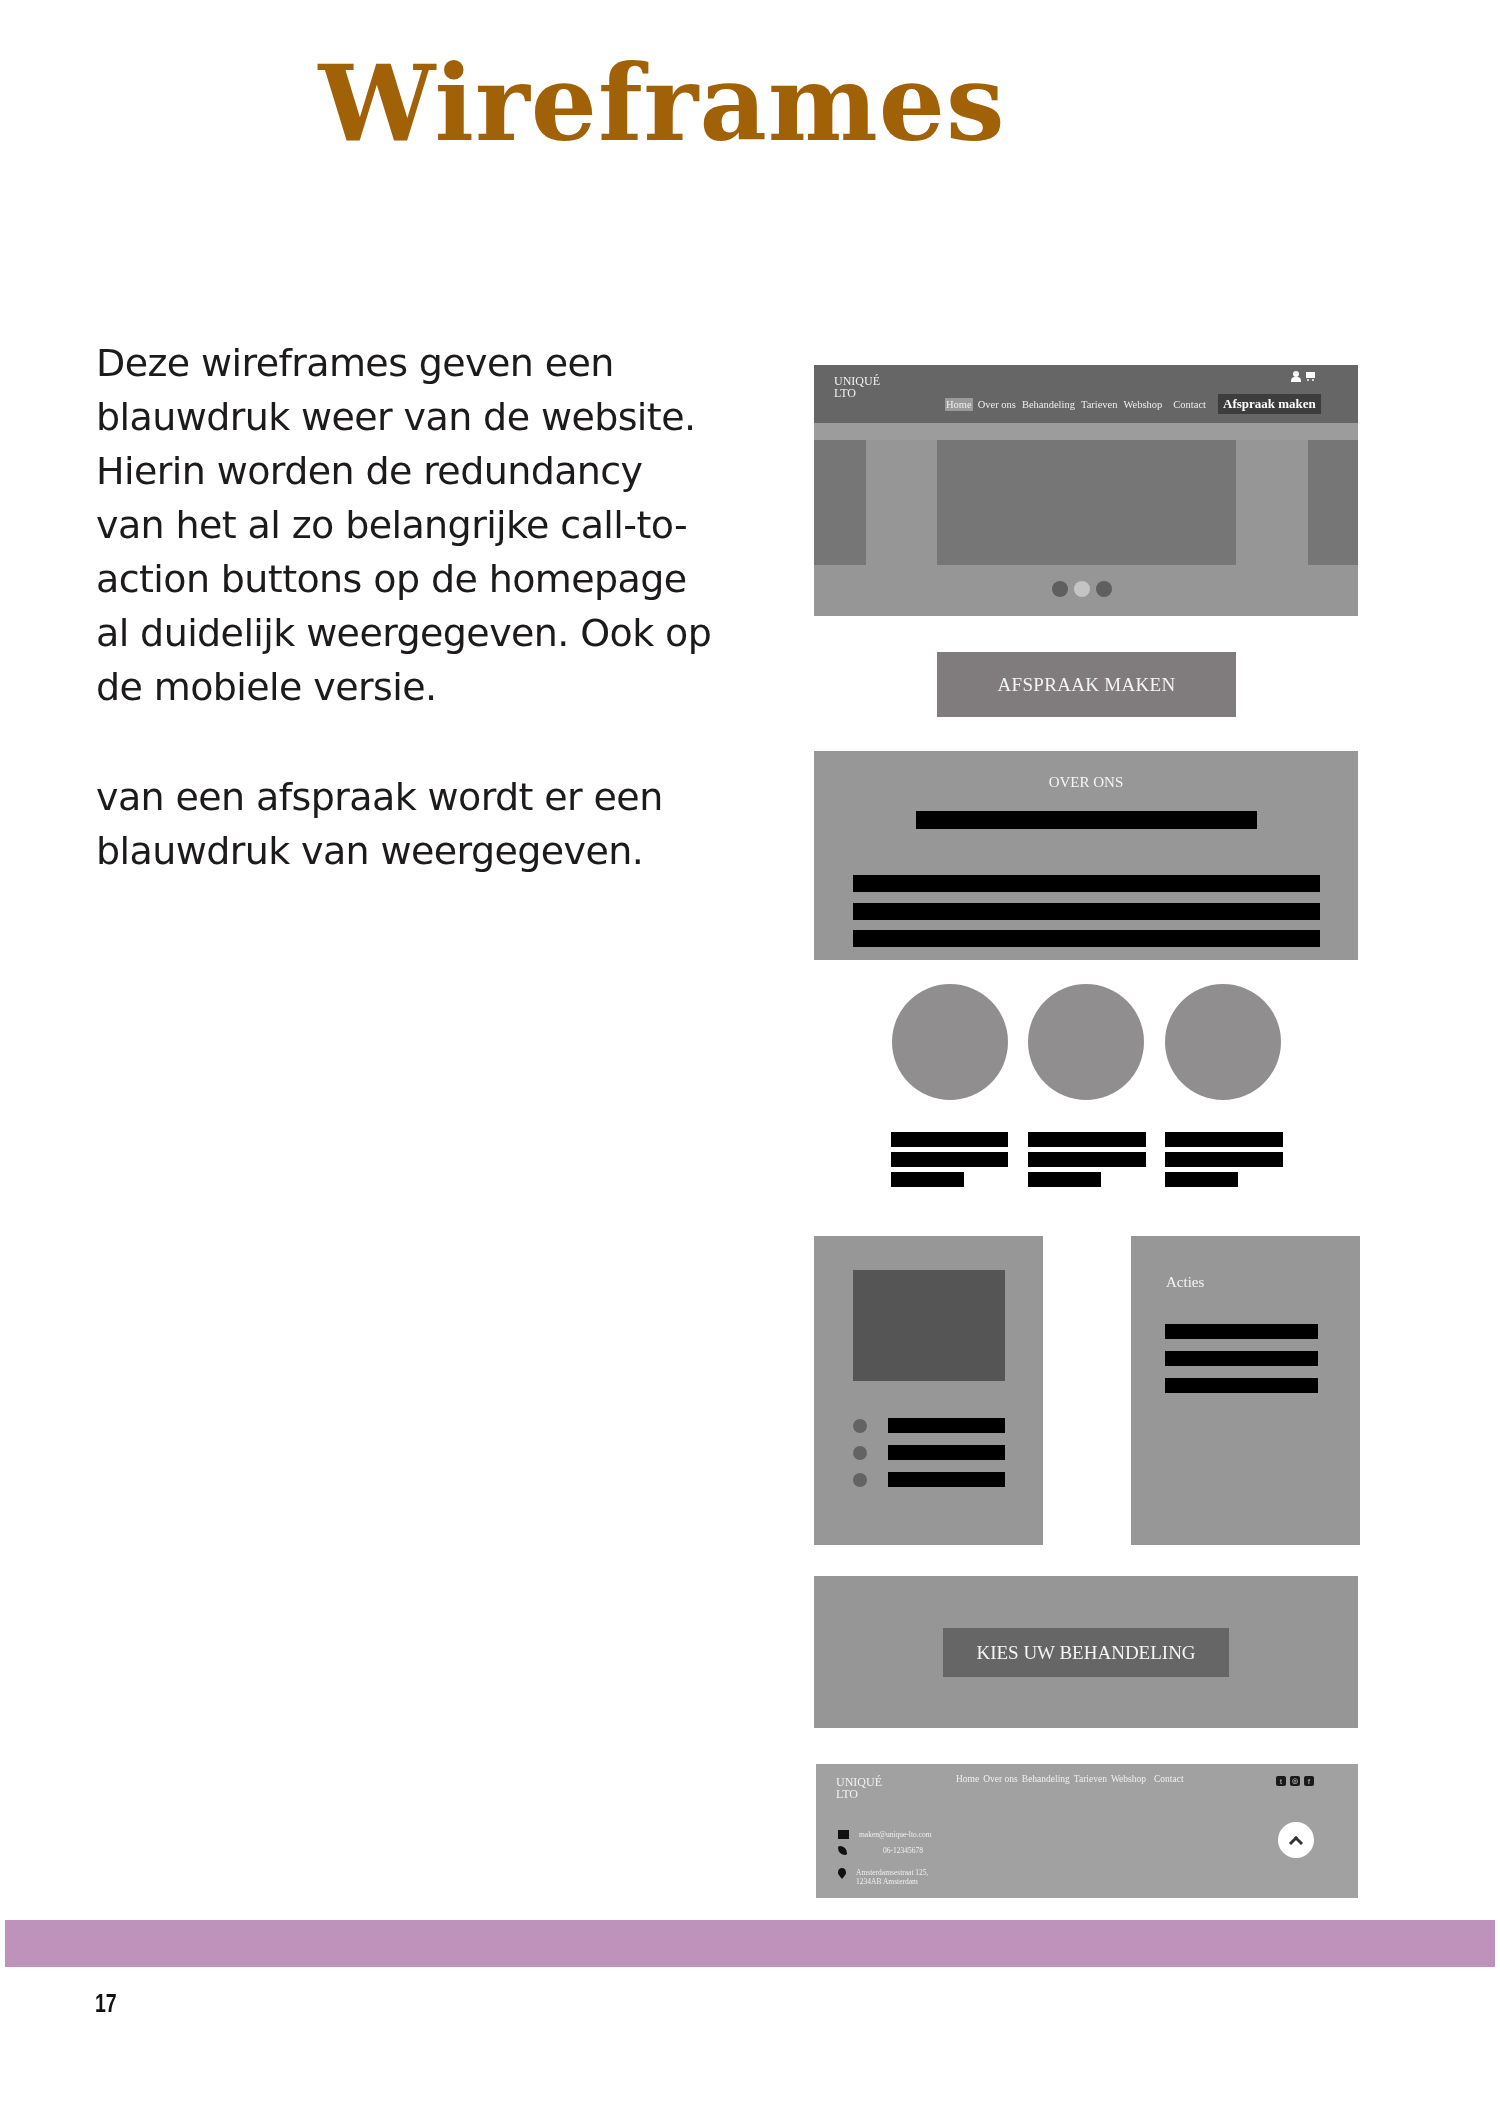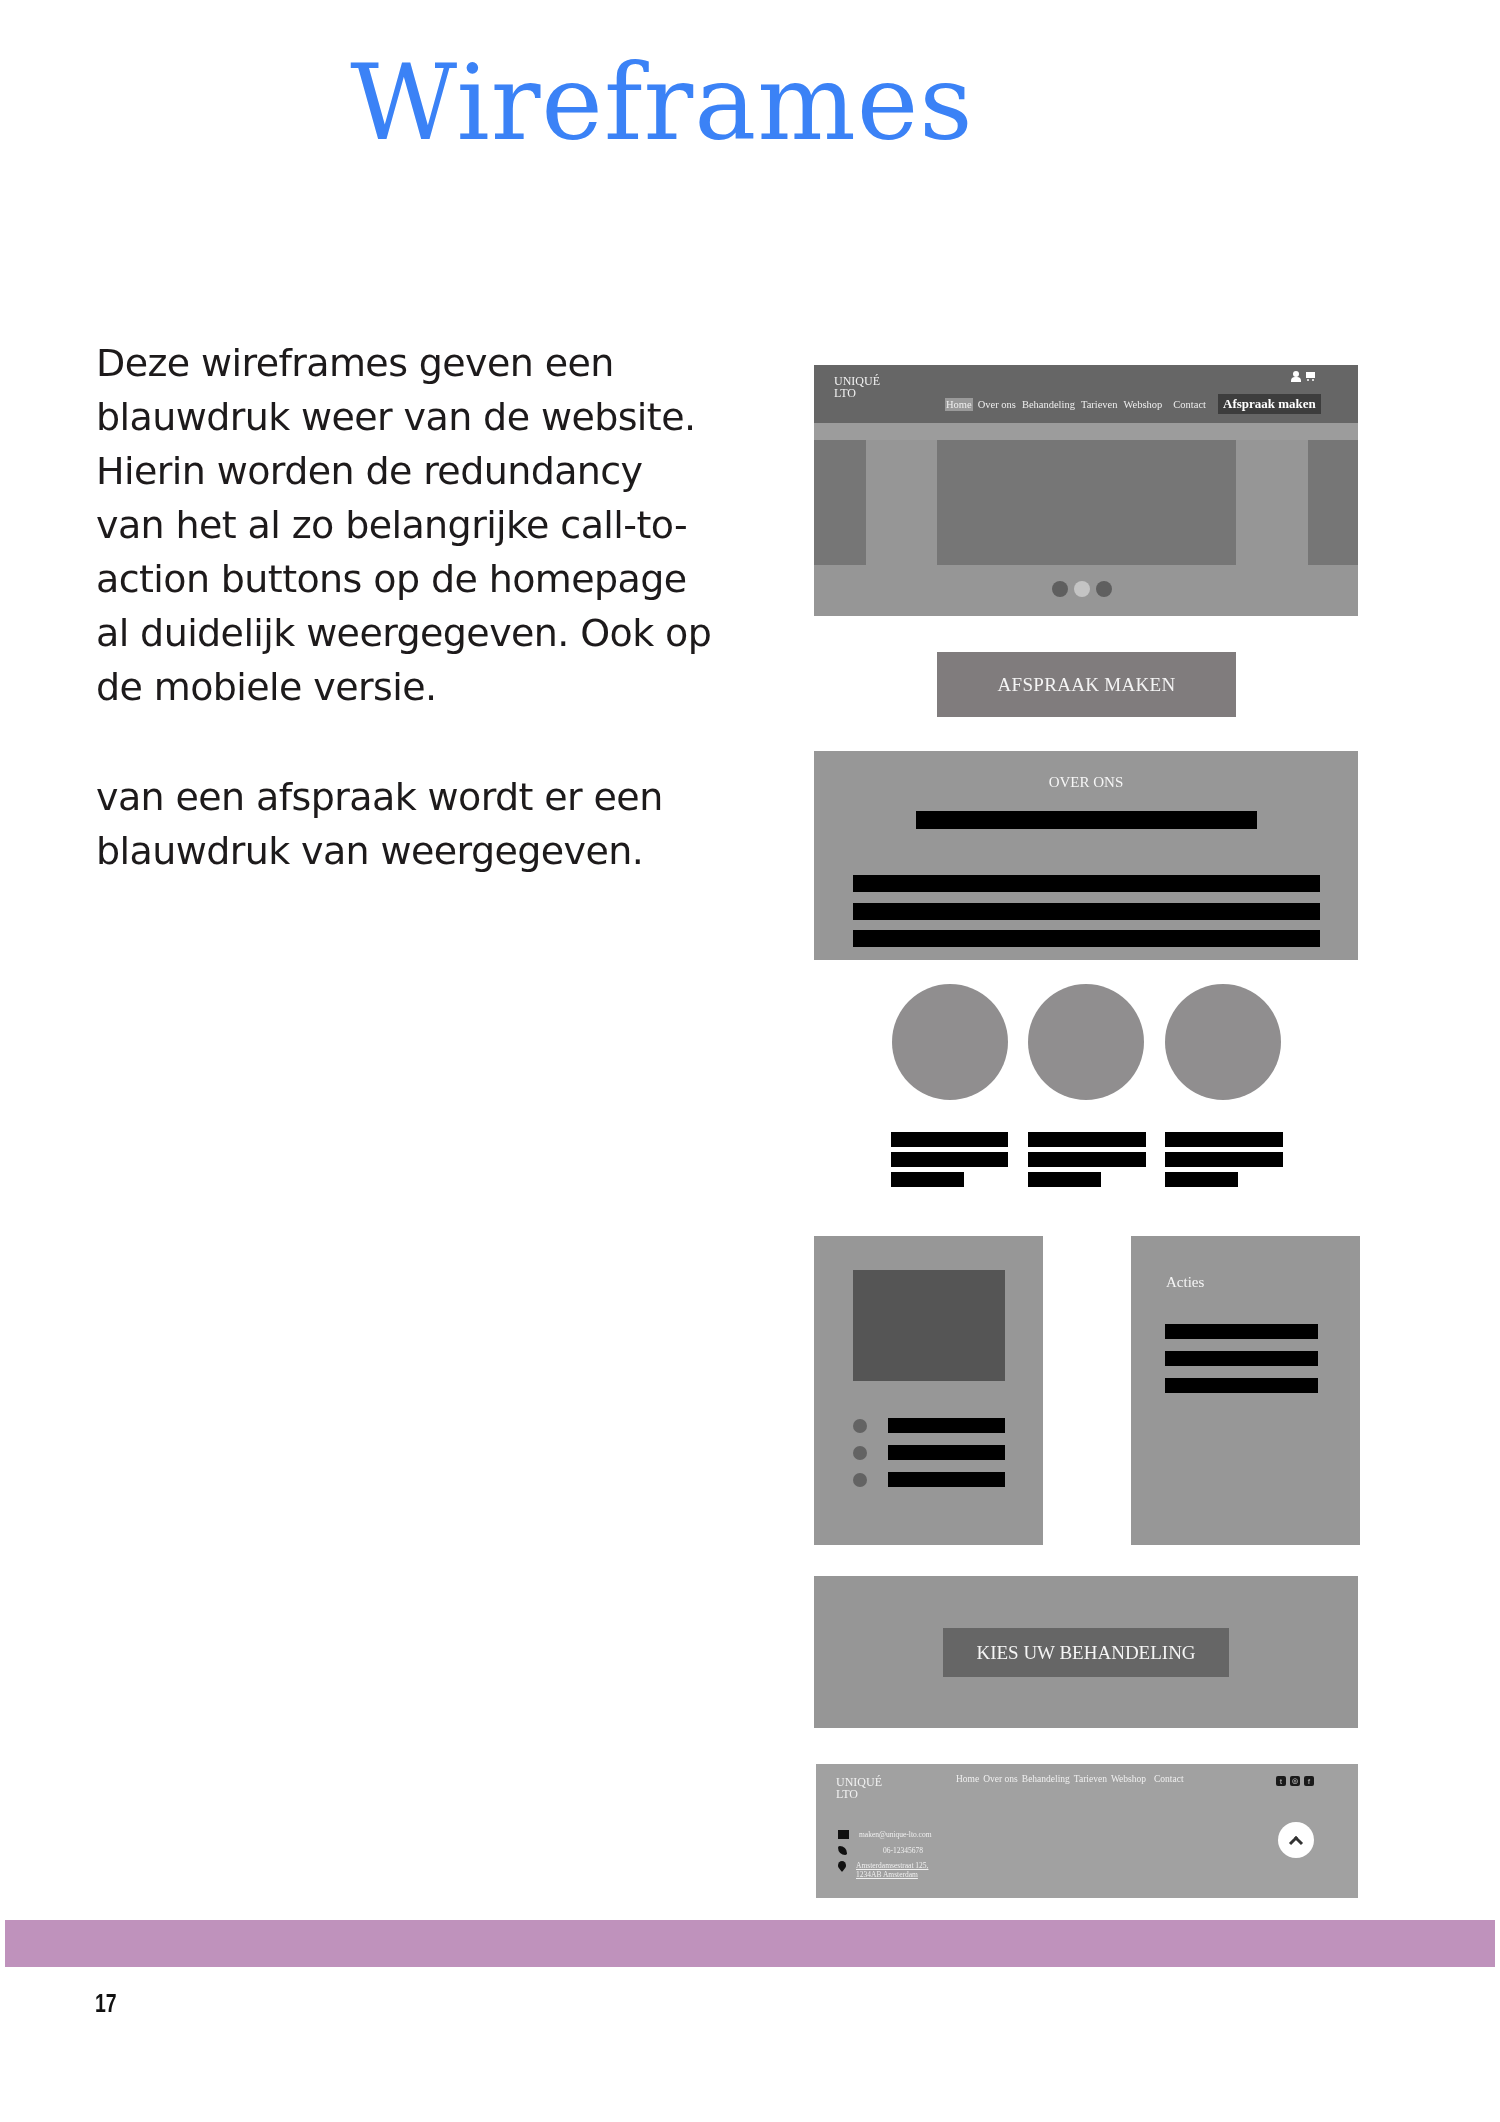--- a/index.html
+++ b/index.html
@@ -1,22 +1,22 @@
 <!DOCTYPE html>
 <html><head>
 <meta charset="utf-8">
 <style>
   * { box-sizing: border-box; margin: 0; padding: 0; }
   html, body { width: 1500px; height: 2122px; background: #ffffff; overflow: hidden; }
   body { position: relative; font-family: "Liberation Sans", sans-serif; color: #1d1a1b; }
 
   .title {
     position: absolute; left: 0; top: 42px; width: 1324px; text-align: center;
-    font-family: "DejaVu Serif", serif; font-weight: normal; font-size: 104px; letter-spacing: 1px;
-    color: #3b82f6;
+    font-family: "DejaVu Serif", serif; font-weight: bold; font-size: 104px; letter-spacing: 1px;
+    color: #a16207;
   }
   .body-text {
     position: absolute; left: 96px; width: 650px;
     font-family: "DejaVu Sans", sans-serif; font-size: 38px; line-height: 54px; color: #1d1a1b;
     letter-spacing: -0.6px;
   }
   .p1 { top: 336px; }
   .p2 { top: 770px; }
   .body-text span { display: block; white-space: nowrap; }
 
@@ -203,21 +203,21 @@
     <div class="soc">f</div>
   </div>
   <div class="contact-row" style="top:66px;">
     <div class="c-ico mail"></div>
     <span>maken@unique-lto.com</span>
   </div>
   <div class="contact-row" style="top:82px;gap:36px;">
     <div class="c-ico phone"></div>
     <span>06-12345678</span>
   </div>
-  <div class="contact-row" style="top:97px;text-decoration:underline;">
+  <div class="contact-row" style="top:104px;">
     <div class="c-ico pin"></div>
     <div>
       <div>Amsterdamsestraat 125,</div>
       <div>1234AB Amsterdam</div>
     </div>
   </div>
   <div class="scroll-top">
     <div class="chev"></div>
   </div>
 </div>

